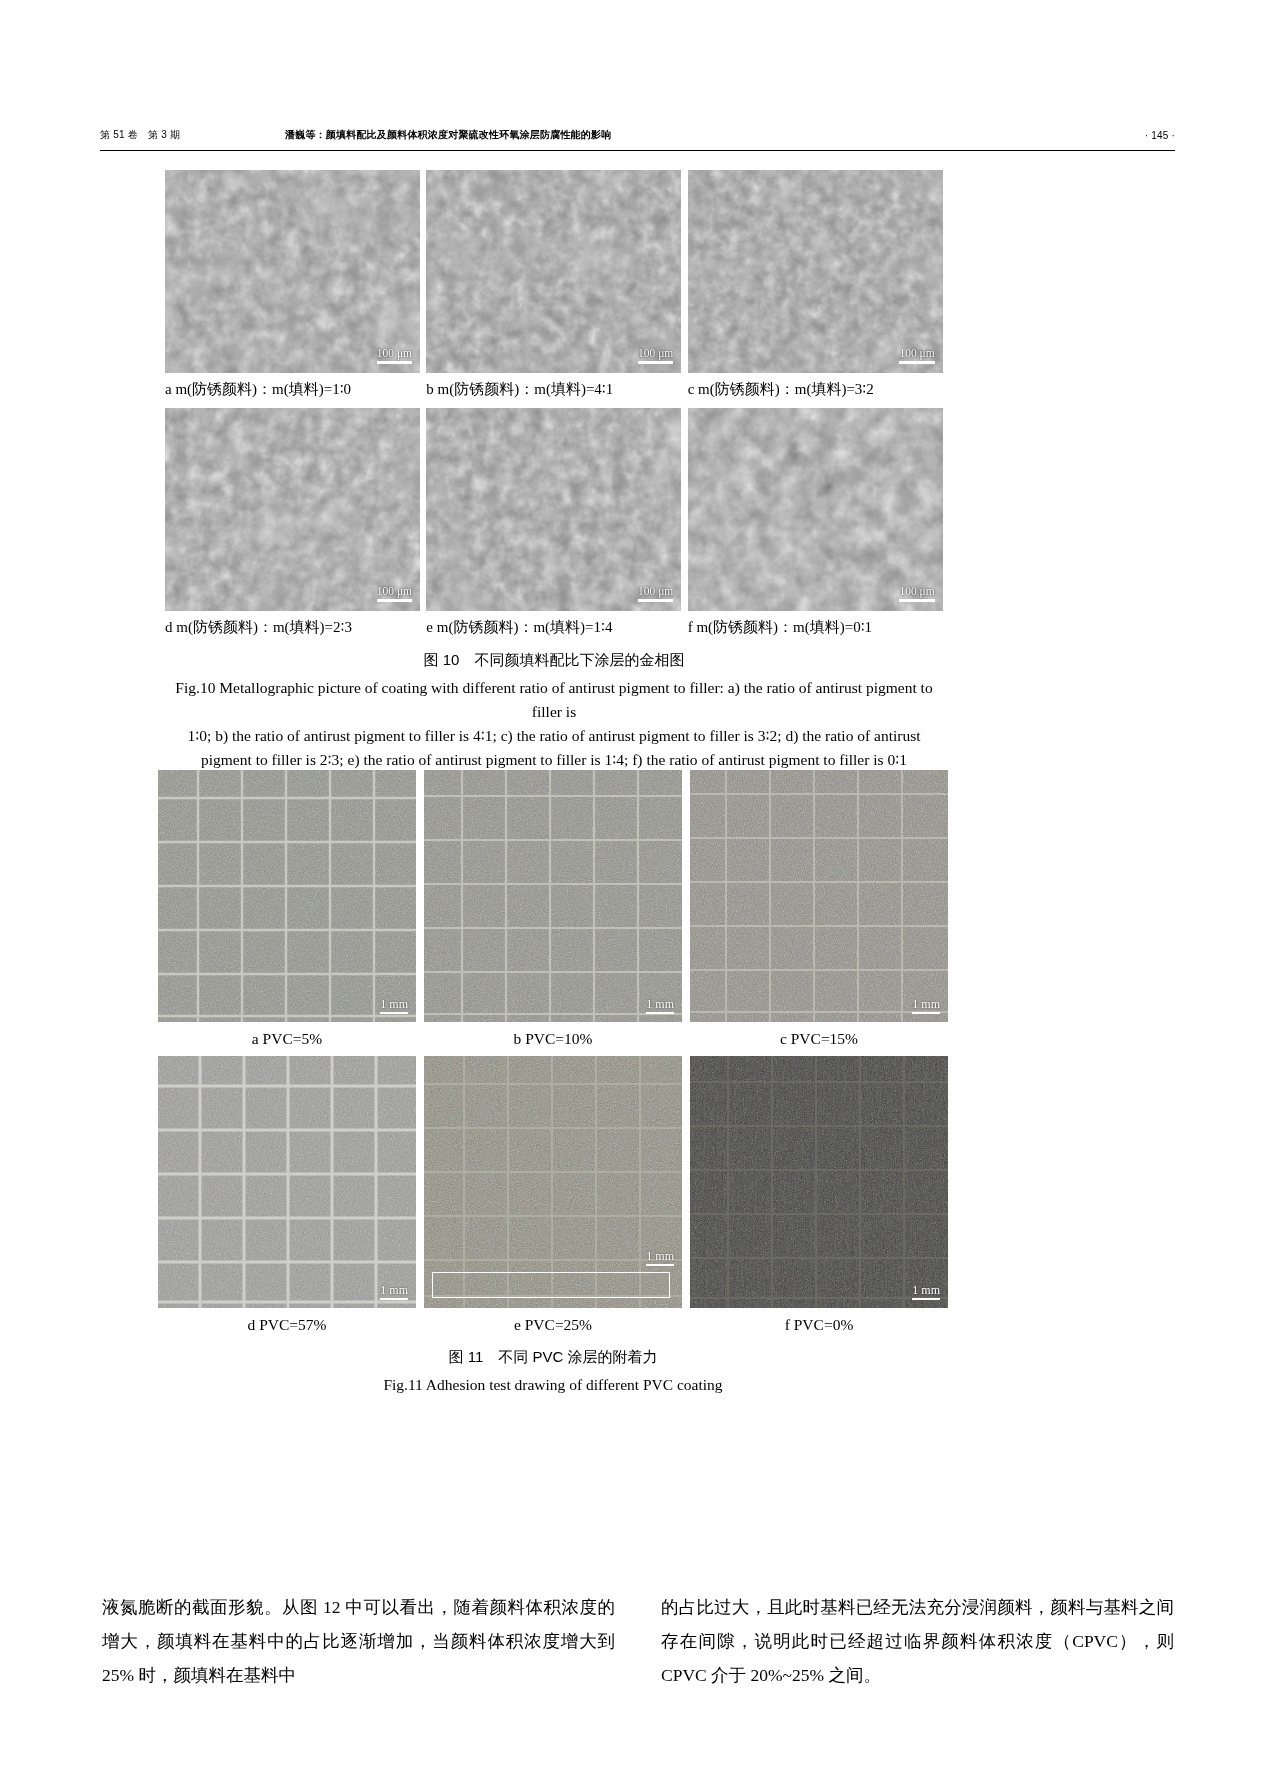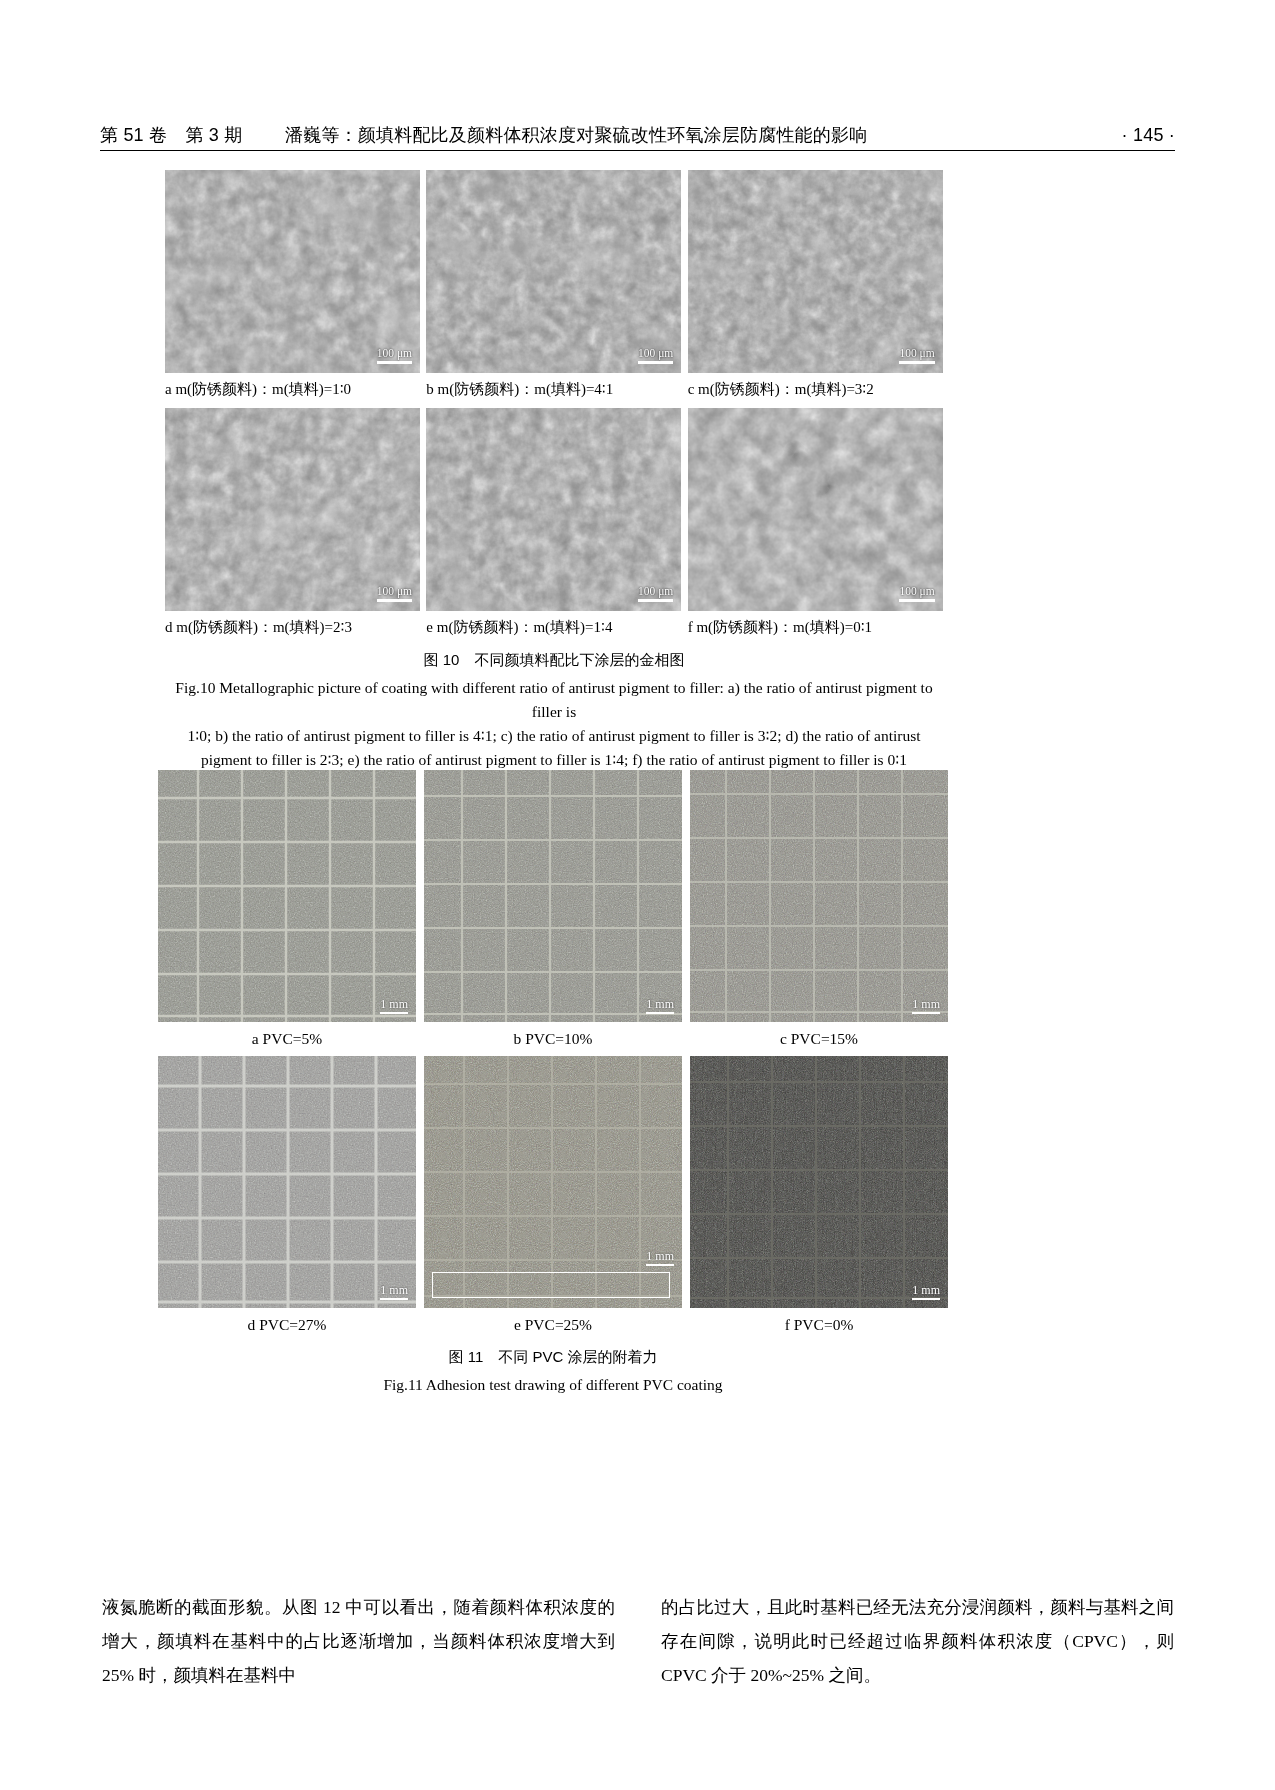--- a/index.html
+++ b/index.html
@@ -25,32 +25,33 @@
   
   .runhead {
     position: absolute;
     left: 100px;
     top: 118px;
     width: 1075px;
     height: 34px;
     display: flex;
     align-items: center;
     font-family: "Liberation Sans", sans-serif;
-    font-size: 18px;
+    font-size: 10px;
     letter-spacing: 0.2px;
   }
   .runhead .vol {
     width: 175px;
     white-space: nowrap;
   }
   .runhead .title {
     flex: 1;
     text-align: left;
     padding-left: 10px;
     white-space: nowrap;
+    font-weight: bold;
   }
   .runhead .pageno {
     width: 80px;
     text-align: right;
     white-space: nowrap;
   }
   .runhead-rule {
     position: absolute;
     left: 100px;
     top: 150px;
@@ -538,21 +539,21 @@
               <line x1="0" y1="118" x2="258" y2="118"></line>
                 <line x1="0" y1="162" x2="258" y2="162"></line>
               <line x1="0" y1="206" x2="258" y2="206"></line>
                 <line x1="0" y1="246" x2="258" y2="246"></line>
             </g>
           </svg>
           <span class="scalebar-mm">
             <span>1 mm</span><span class="bar"></span>
           </span>
         </div>
-        <div class="grid-cap">d PVC=27%</div>
+        <div class="grid-cap">d PVC=57%</div>
       </div>
 
       <div class="grid-cell">
         <div class="grid-img">
           <svg width="258" height="252" viewBox="0 0 258 252">
             <defs>
               <filter id="g5">
                   <feTurbulence type="fractalNoise" baseFrequency="0.95" numOctaves="3" seed="52"></feTurbulence>
                   <feColorMatrix type="saturate" values="0.25"></feColorMatrix>
                 </filter>

